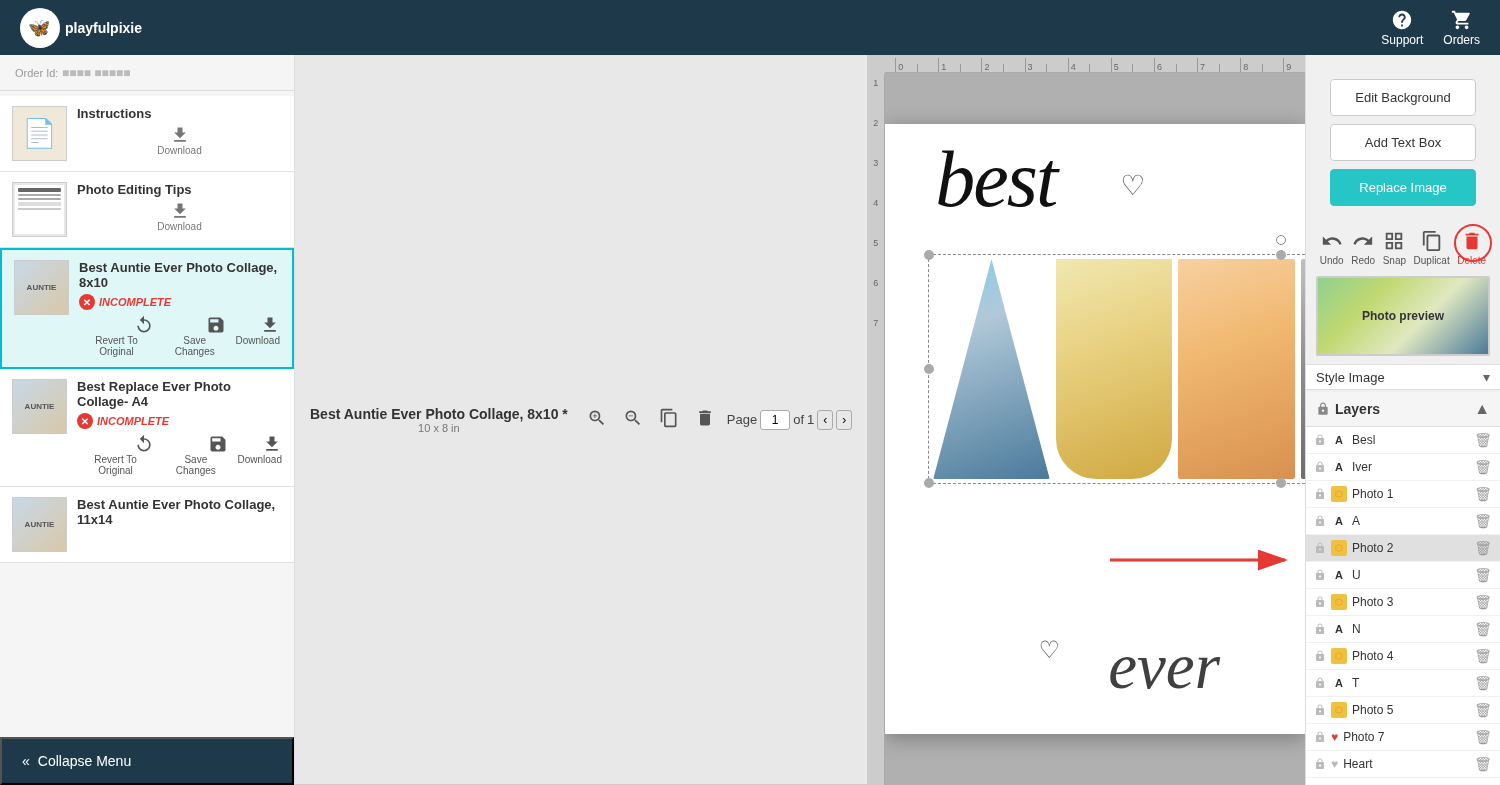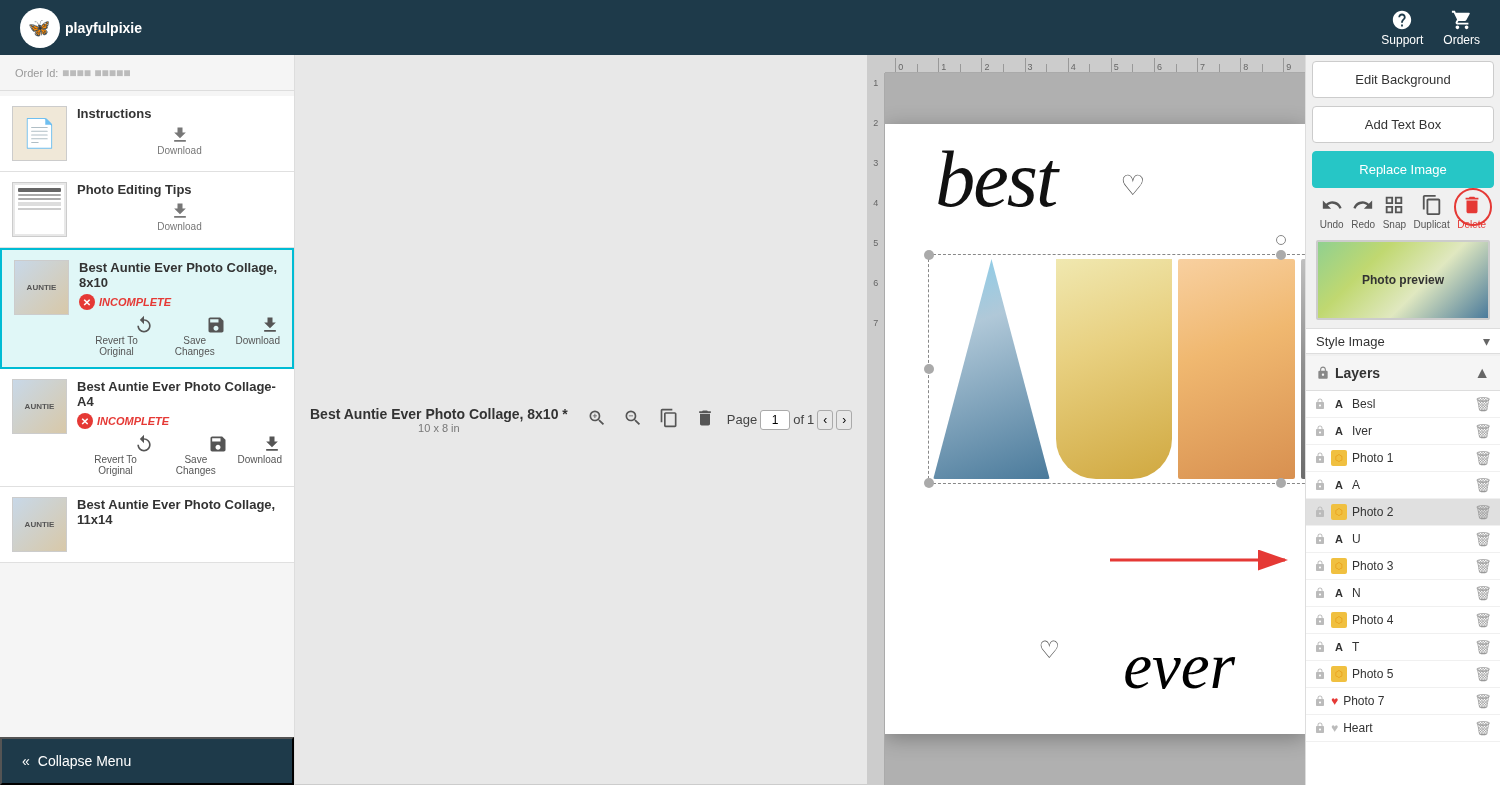--- a/index.html
+++ b/index.html
@@ -278,24 +278,24 @@
     .handle-dot.mr { top: calc(50% - 5px); right: -5px; }
     .handle-dot.bl { bottom: -5px; left: -5px; }
     .handle-dot.bc { bottom: -5px; left: calc(50% - 5px); }
     .handle-dot.br { bottom: -5px; right: -5px; }
     .handle-rotate { position: absolute; top: -20px; left: calc(50% - 5px); width: 10px; height: 10px; background: white; border: 1px solid #888; border-radius: 50%; }
 
     
     .canvas-ever {
       position: absolute;
       bottom: 30px;
-      right: 70px;
+      right: 85px;
       font-size: 62px;
       font-family: 'Dancing Script', cursive, 'Comic Sans MS';
-      color: #000000;
+      color: #404040;
       z-index: 2;
       pointer-events: none;
       font-style: italic;
     }
     .canvas-heart-ever {
       position: absolute;
       bottom: 70px;
       right: 245px;
       font-size: 24px;
       color: #555;
@@ -304,21 +304,21 @@
     
     .right-panel {
       width: 195px;
       background: #f0f0f0;
       border-left: 1px solid #ddd;
       display: flex;
       flex-direction: column;
       overflow: hidden;
     }
     .right-top-btns {
-      padding: 6px;
+      padding: 24px;
       display: flex;
       flex-direction: column;
       gap: 8px;
     }
     .right-btn {
       padding: 10px;
       border: 1px solid #ccc;
       border-radius: 4px;
       background: white;
       font-size: 13px;
@@ -547,21 +547,21 @@
             </button>
           </div>
         </div>
       </div>
 
       <div class="sidebar-item">
         <div class="sidebar-thumb" style="background:#e0e0e0; overflow:hidden;">
           <div style="width:100%; height:100%; background: linear-gradient(135deg, #c8d8e8, #d8c8a8); display:flex; align-items:center; justify-content:center; font-size:8px; color:#555; font-weight:700;">AUNTIE</div>
         </div>
         <div class="sidebar-item-content">
-          <div class="sidebar-item-title">Best Auntie Ever Photo Collage- A4</div>
+          <div class="sidebar-item-title">Best Replace Ever Photo Collage- A4</div>
           <div class="incomplete-row">
             <div class="x-circle">✕</div>
             <span>INCOMPLETE</span>
           </div>
           <div class="action-row">
             <button class="action-btn-sm">
               <svg viewBox="0 0 24 24">
                   <path d="M12 5V1L7 6l5 5V7c3.31 0 6 2.69 6 6s-2.69 6-6 6-6-2.69-6-6H4c0 4.42 3.58 8 8 8s8-3.58 8-8-3.58-8-8-8z"></path>
                 </svg>
               <span>Revert To Original</span>

